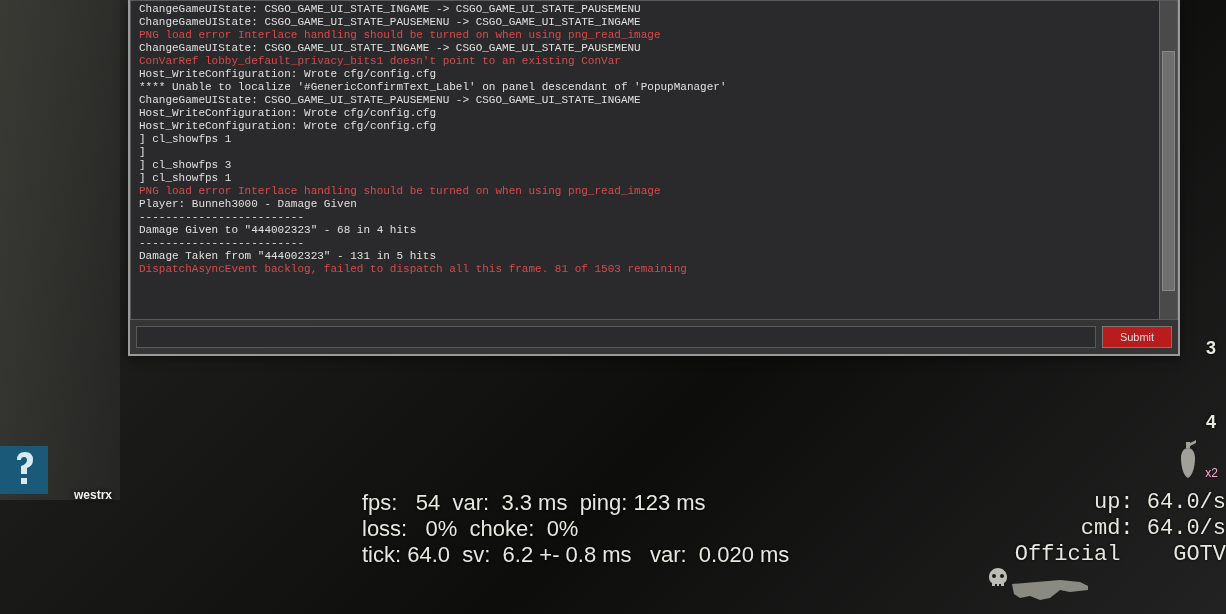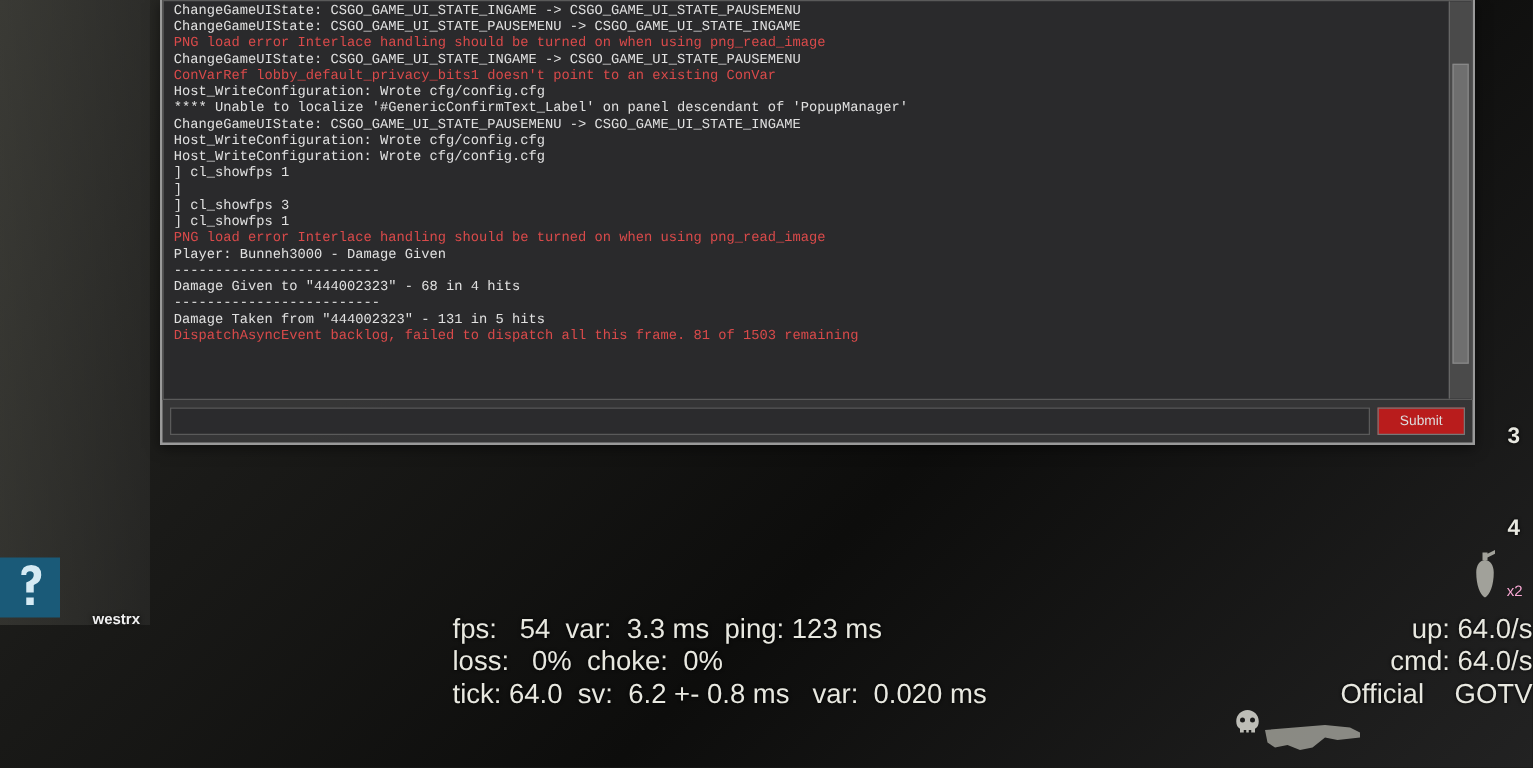--- a/index.html
+++ b/index.html
@@ -165,21 +165,21 @@
     font-size: 22px;
     line-height: 26px;
     text-shadow: 0 0 3px #000;
     white-space: pre;
   }
   .netgraph-right {
     position: absolute;
     right: 0px;
     top: 490px;
     color: #e8e8e0;
-    font-family: Liberation Sans, sans-serif;
+    font-family: Liberation Mono, monospace;
     font-size: 22px;
     line-height: 26px;
     text-align: right;
     text-shadow: 0 0 3px #000;
     white-space: pre;
   }
   .skull-icon {
     position: absolute;
     right: 216px;
     top: 566px;

